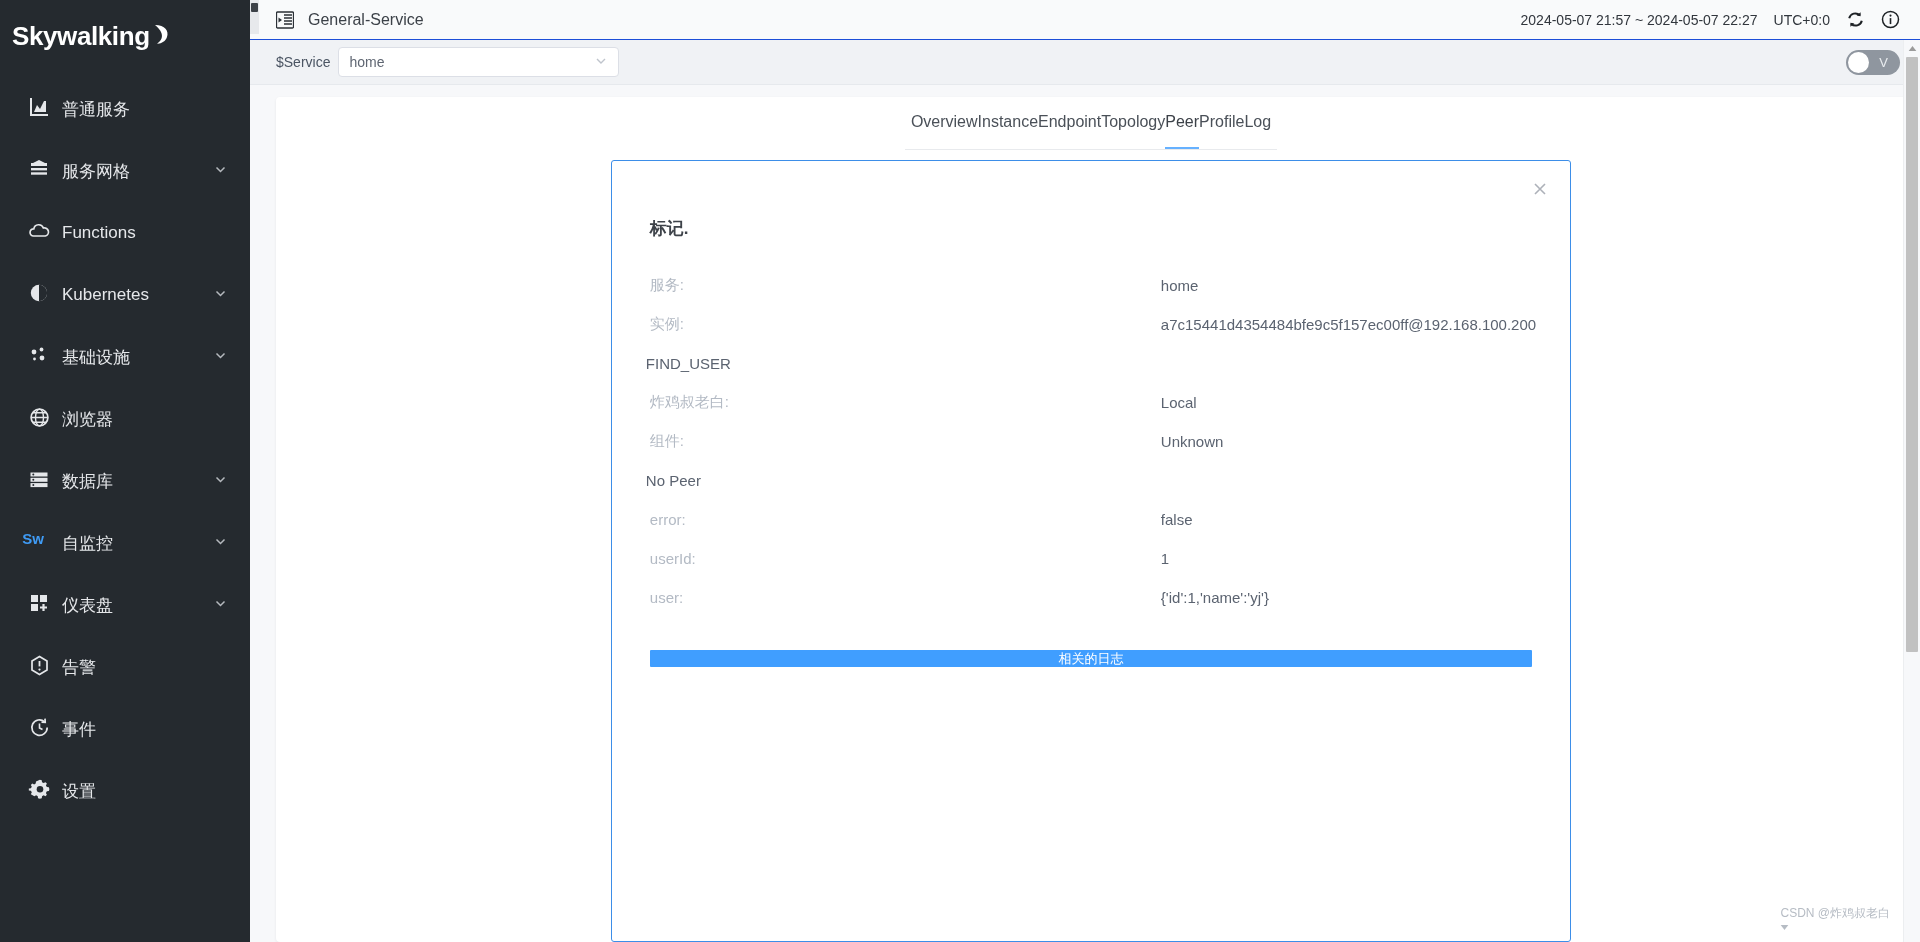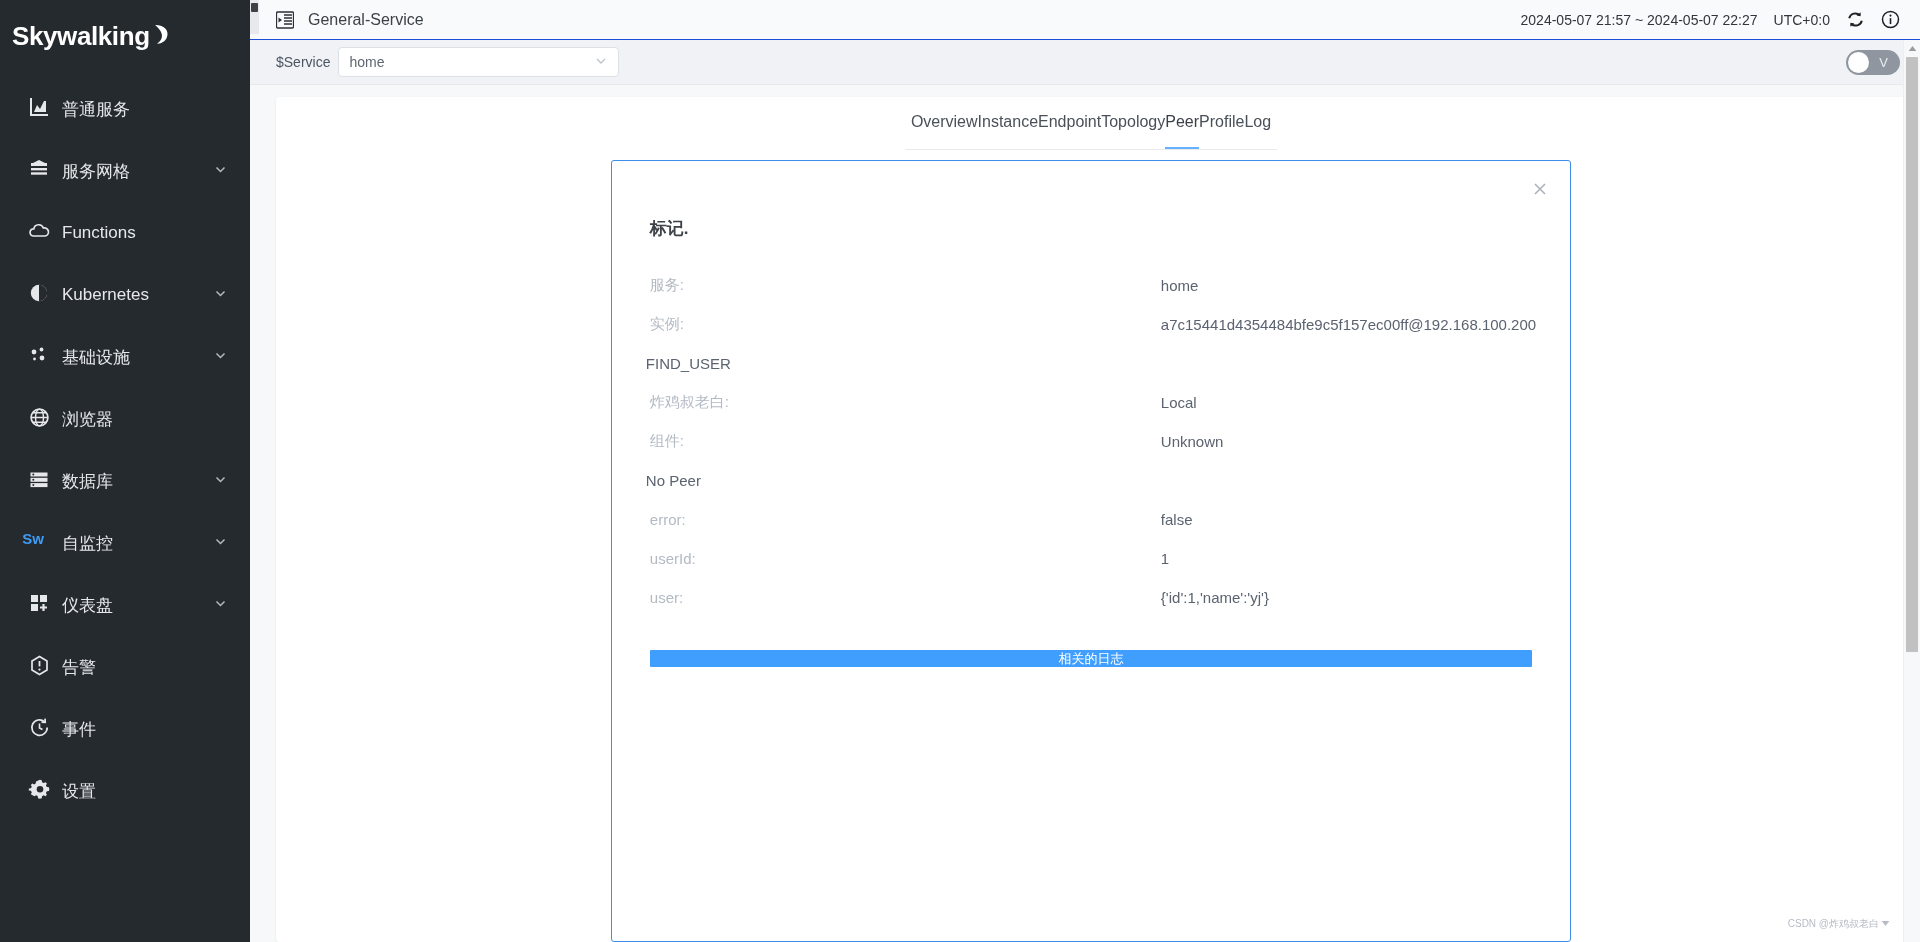--- a/index.html
+++ b/index.html
@@ -191,23 +191,23 @@
     position: absolute; top: 0; left: 0; width: 9px; height: 34px;
     background: #e7e9ec;
   }
   .left-mini-thumb {
     position: absolute; top: 3px; left: 1px; width: 7px; height: 9px;
     background: #3d4248; border-radius: 1px;
   }
 
   .watermark {
     position: absolute; right: 30px; bottom: 11px;
-    font-size: 10px; color: #b6bcc4;
+    font-size: 12px; color: #b6bcc4;
     pointer-events: none; white-space: nowrap;
-    display: flex; align-items: baseline; gap: 2px;
+    display: flex; align-items: baseline; gap: 2px; flex-direction: column;
   }
 </style>
 </head>
 <body>
 
 <div class="app">
 
   <aside class="sidebar">
     <div class="logo-wrap">
       <span class="logo-text">Skywalking</span>

